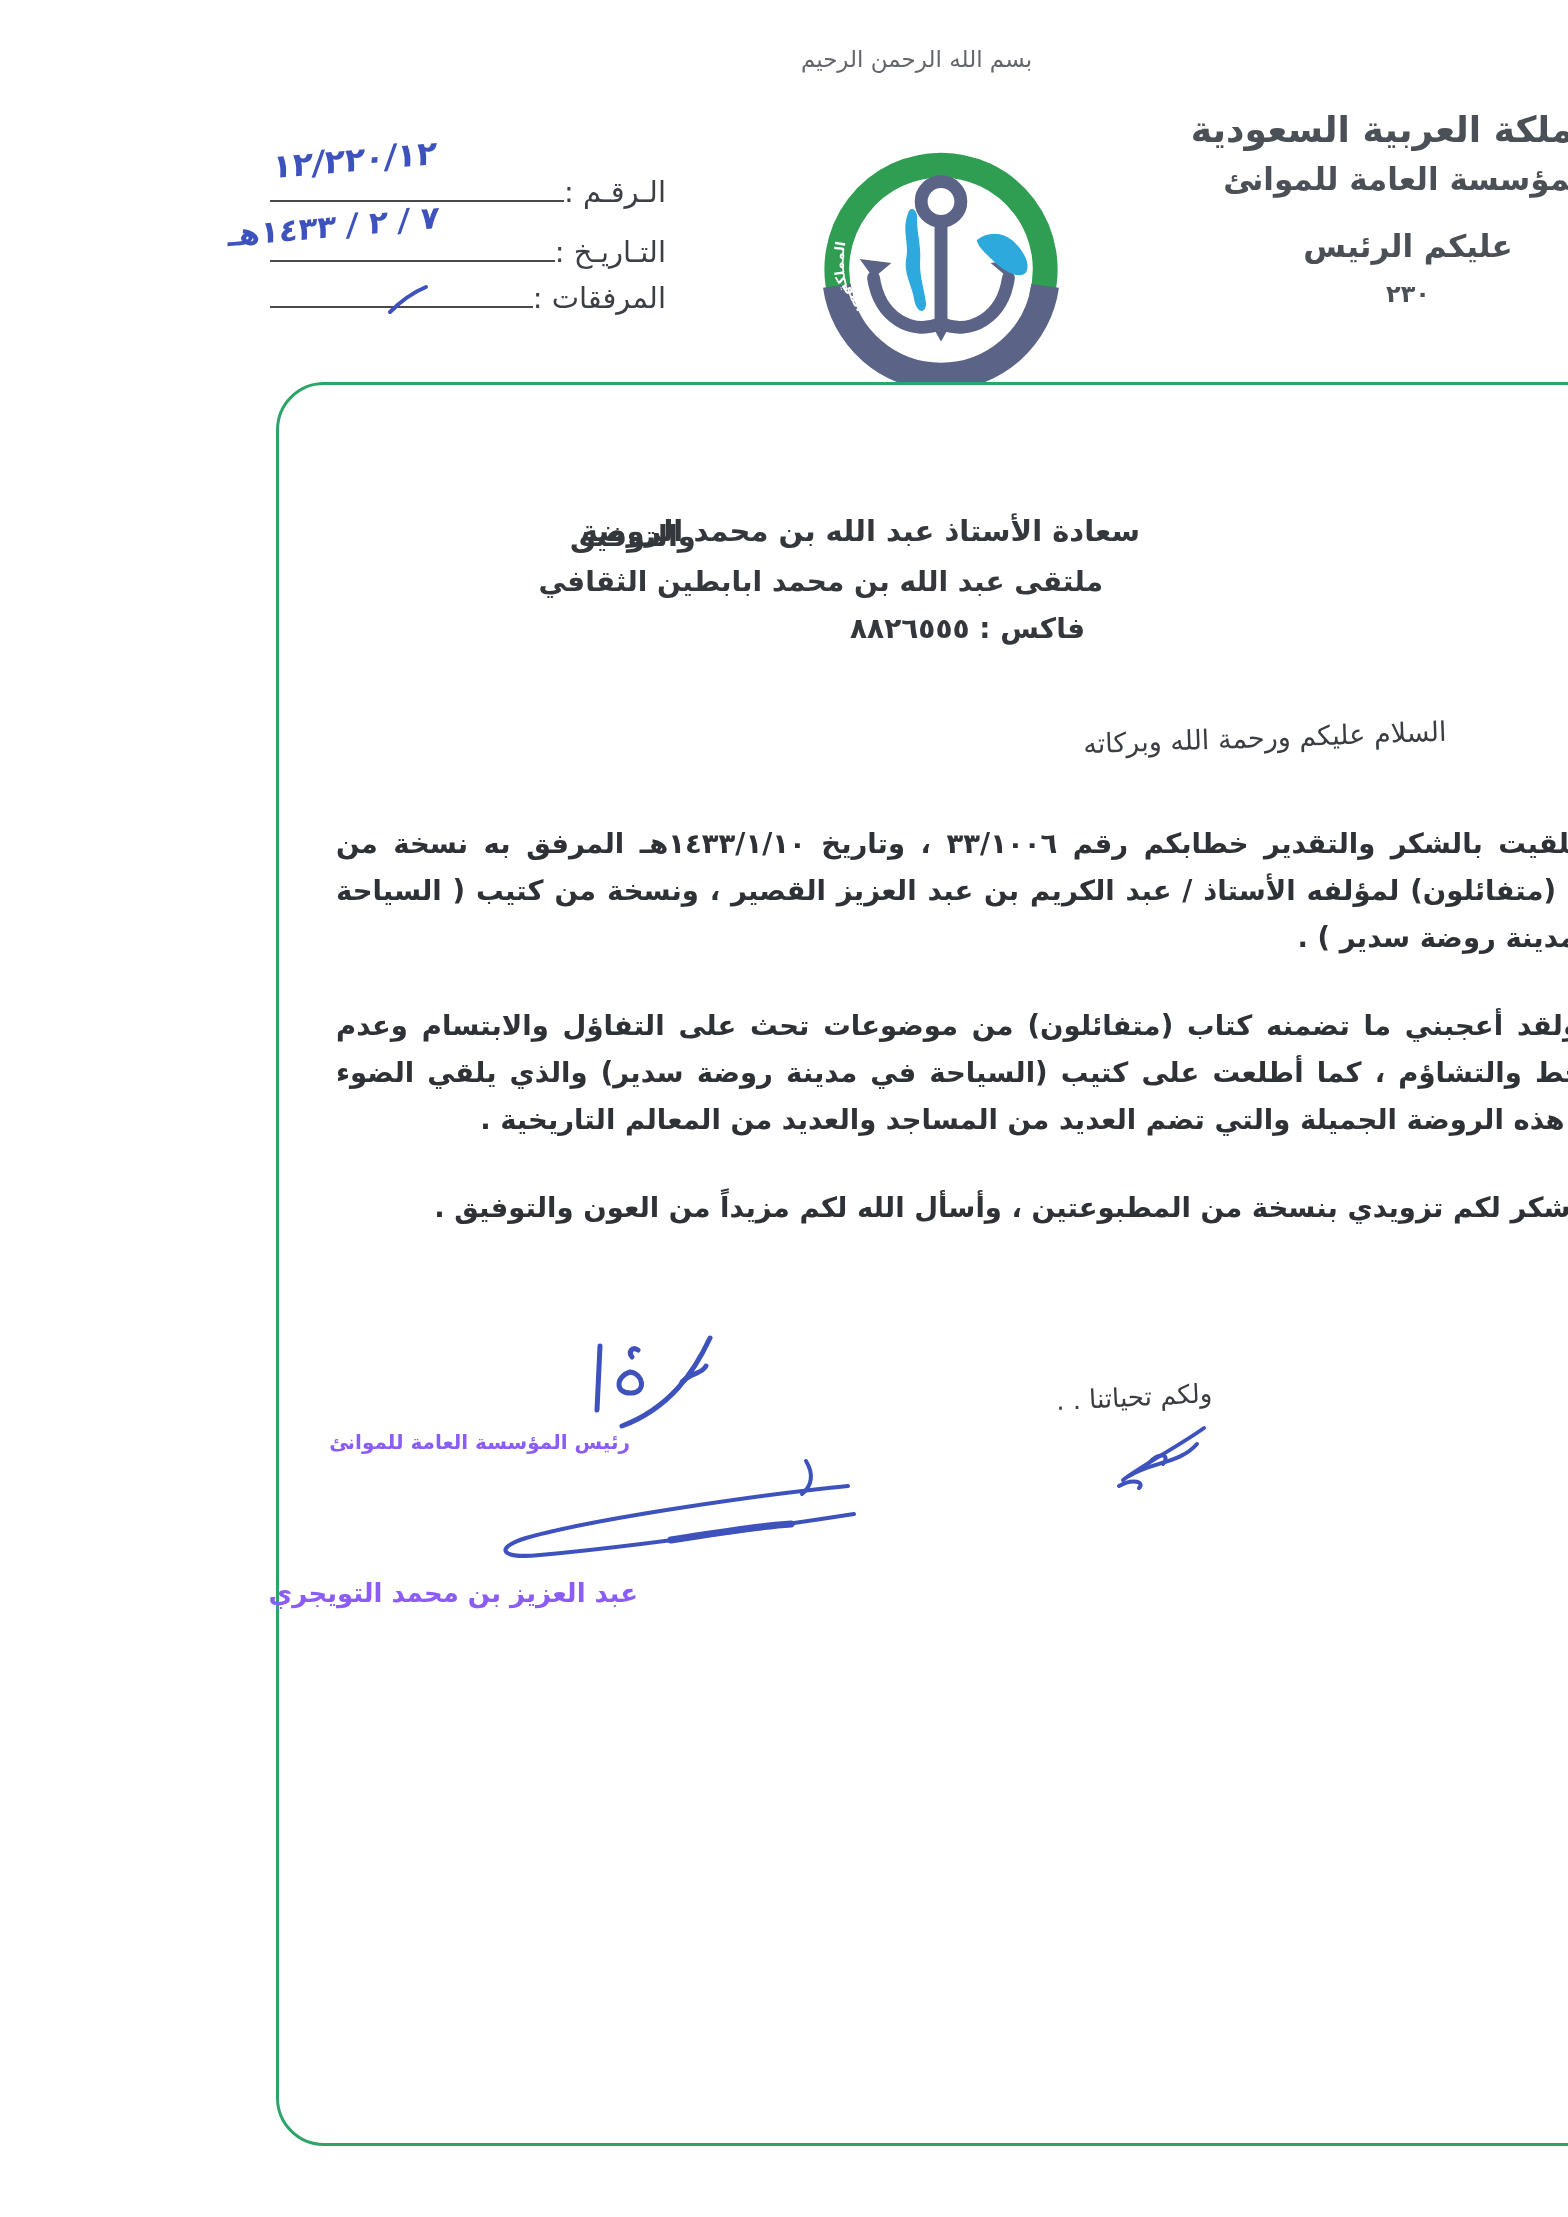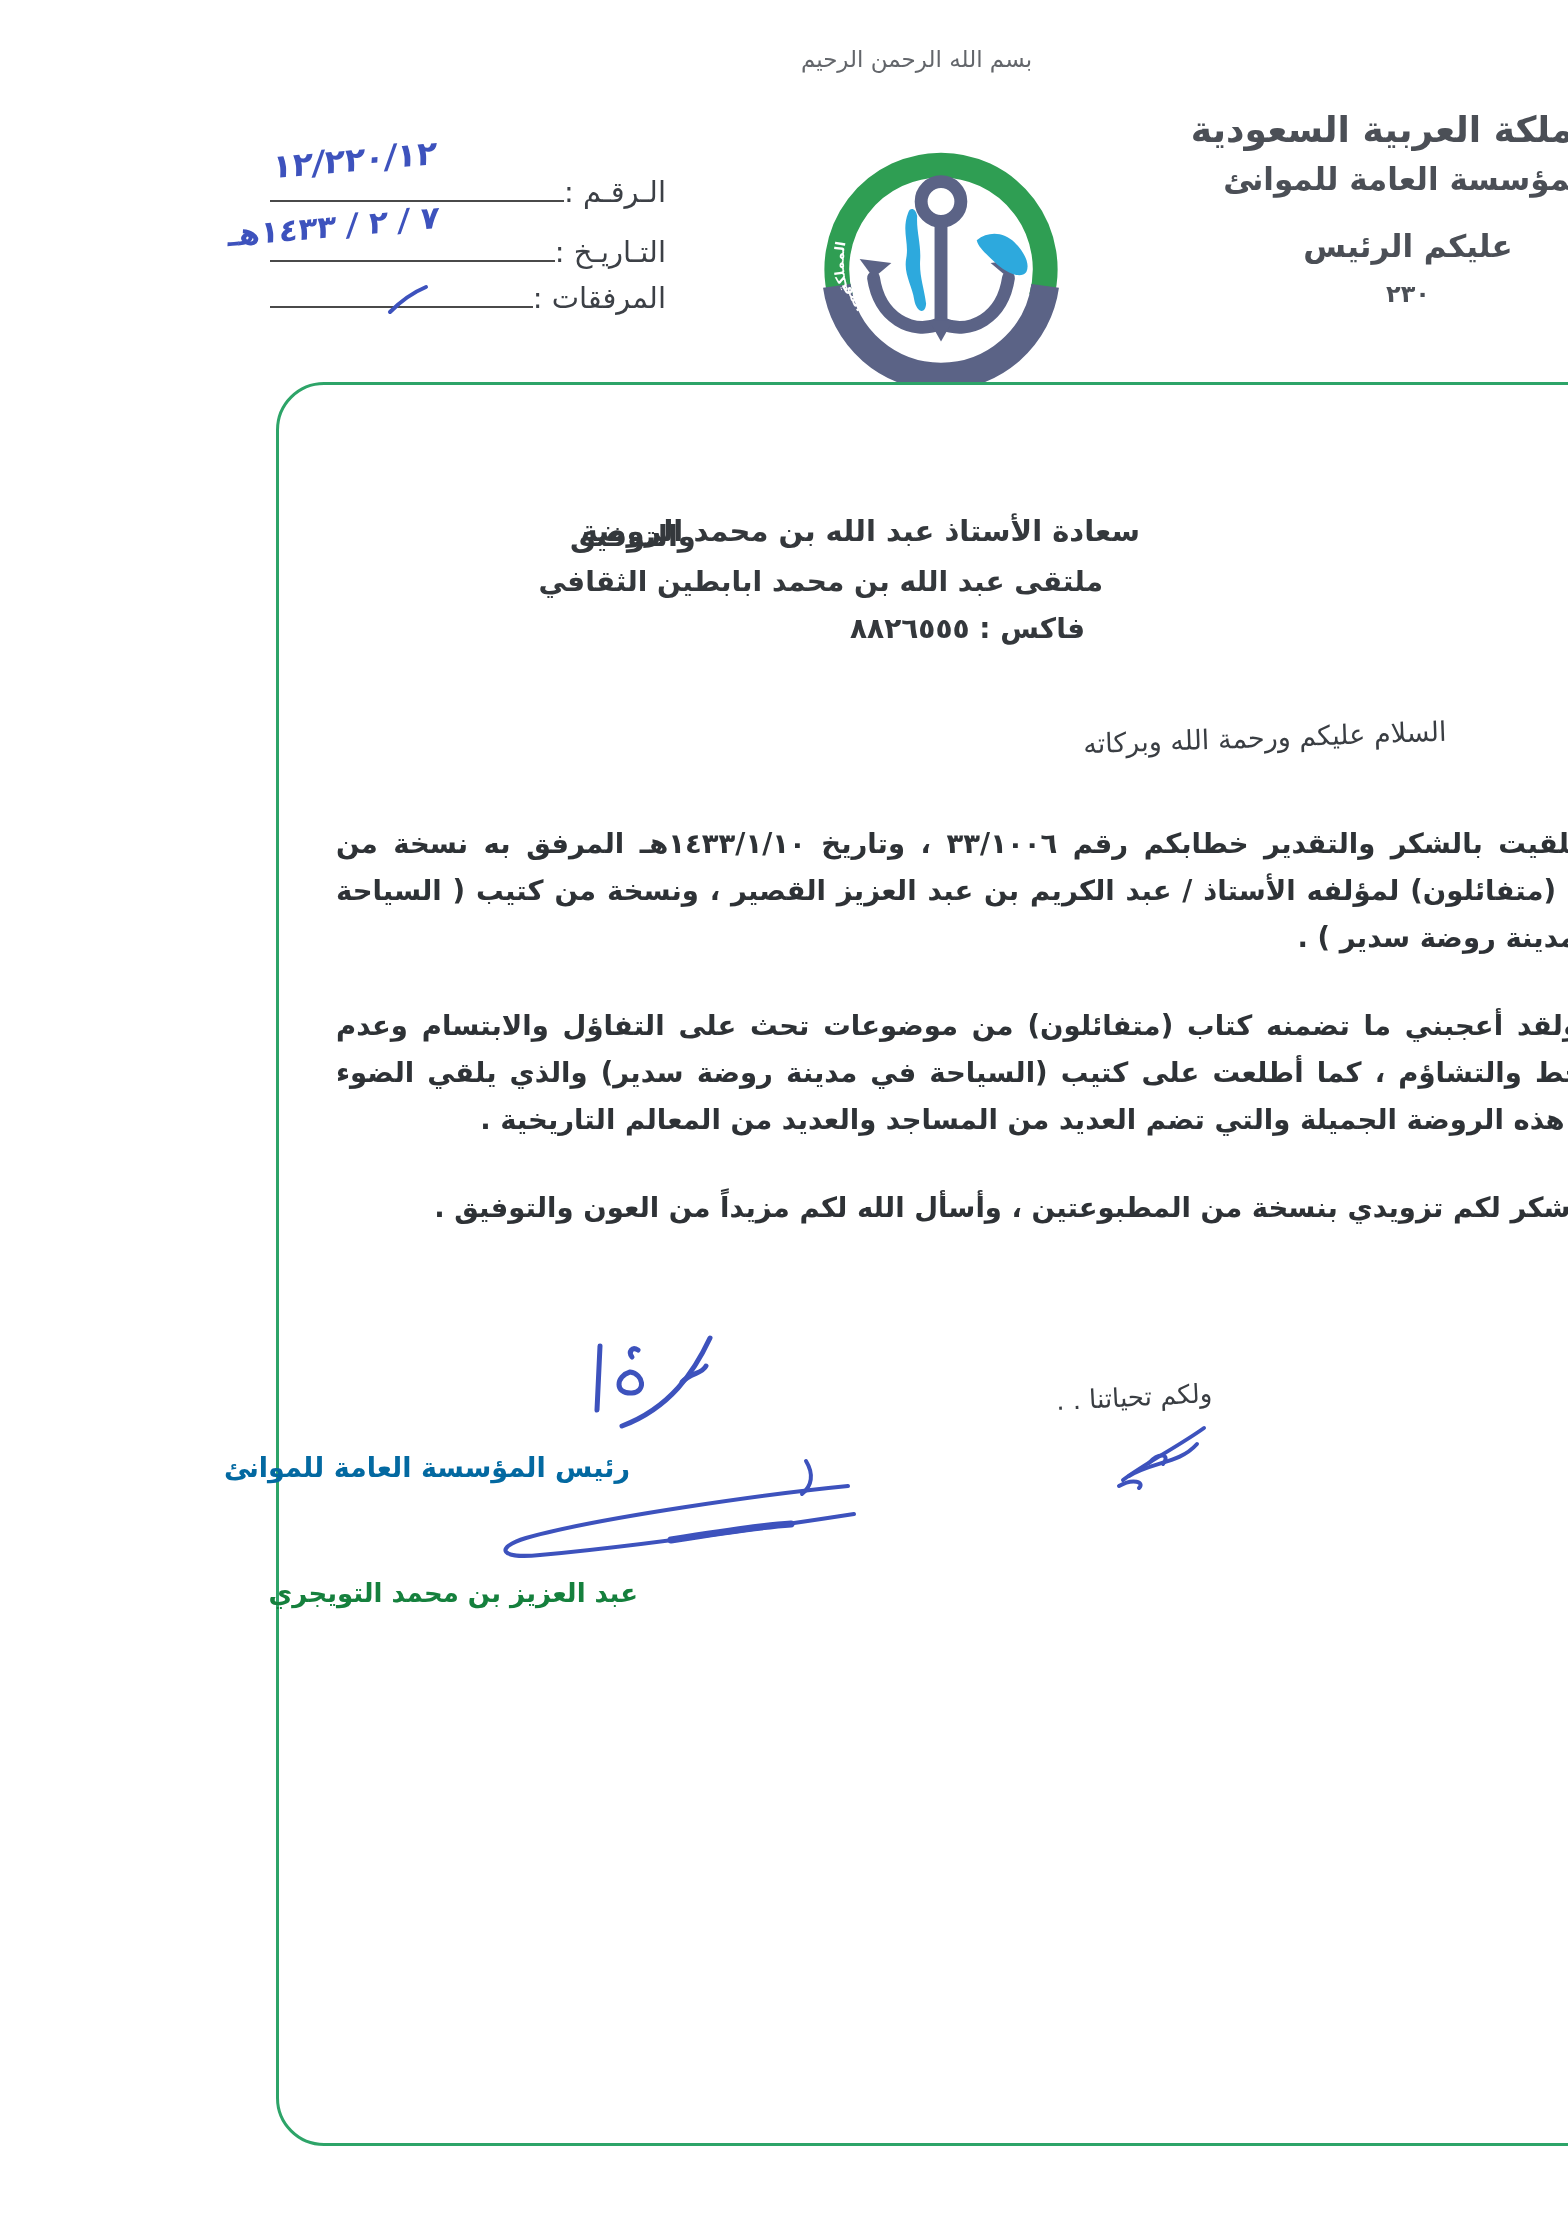--- a/index.html
+++ b/index.html
@@ -47,23 +47,23 @@
   .greeting{top:722px;right:121px;font-size:27px;color:#3a3e43;transform:rotate(-2deg);}
 
   .body-text{position:absolute;top:820px;left:152px;width:1296px;
     font-size:27.5px;font-weight:700;line-height:47px;color:#2e3236;text-align:justify;}
   .body-text p{margin:0;text-indent:52px;}
   .body-text p + p{margin-top:41px;}
 
   .regards{top:1382px;left:872px;font-size:26px;color:#3a3e43;transform:rotate(-3deg);}
   .sig-initial{left:925px;top:1416px;}
   .sig-annotation{left:398px;top:1330px;}
-  .signer-title{top:1430px;right:938px;font-size:27px;color:#0369a1;white-space:nowrap;margin-top:22px;}
+  .signer-title{top:1430px;right:938px;font-size:20px;color:#8b5cf6;white-space:nowrap;}
   .sig-main{left:292px;top:1456px;}
-  .signer-name{top:1578px;right:930px;font-size:26px;color:#15803d;white-space:nowrap;}
+  .signer-name{top:1578px;right:930px;font-size:26px;color:#8b5cf6;white-space:nowrap;}
 </style>
 </head>
 <body>
 
 <div class="page">
 
   <div class="bismillah">بسم الله الرحمن الرحيم</div>
 
   <div class="letterhead">
     <div class="lh-kingdom">المملكة العربية السعودية</div>

